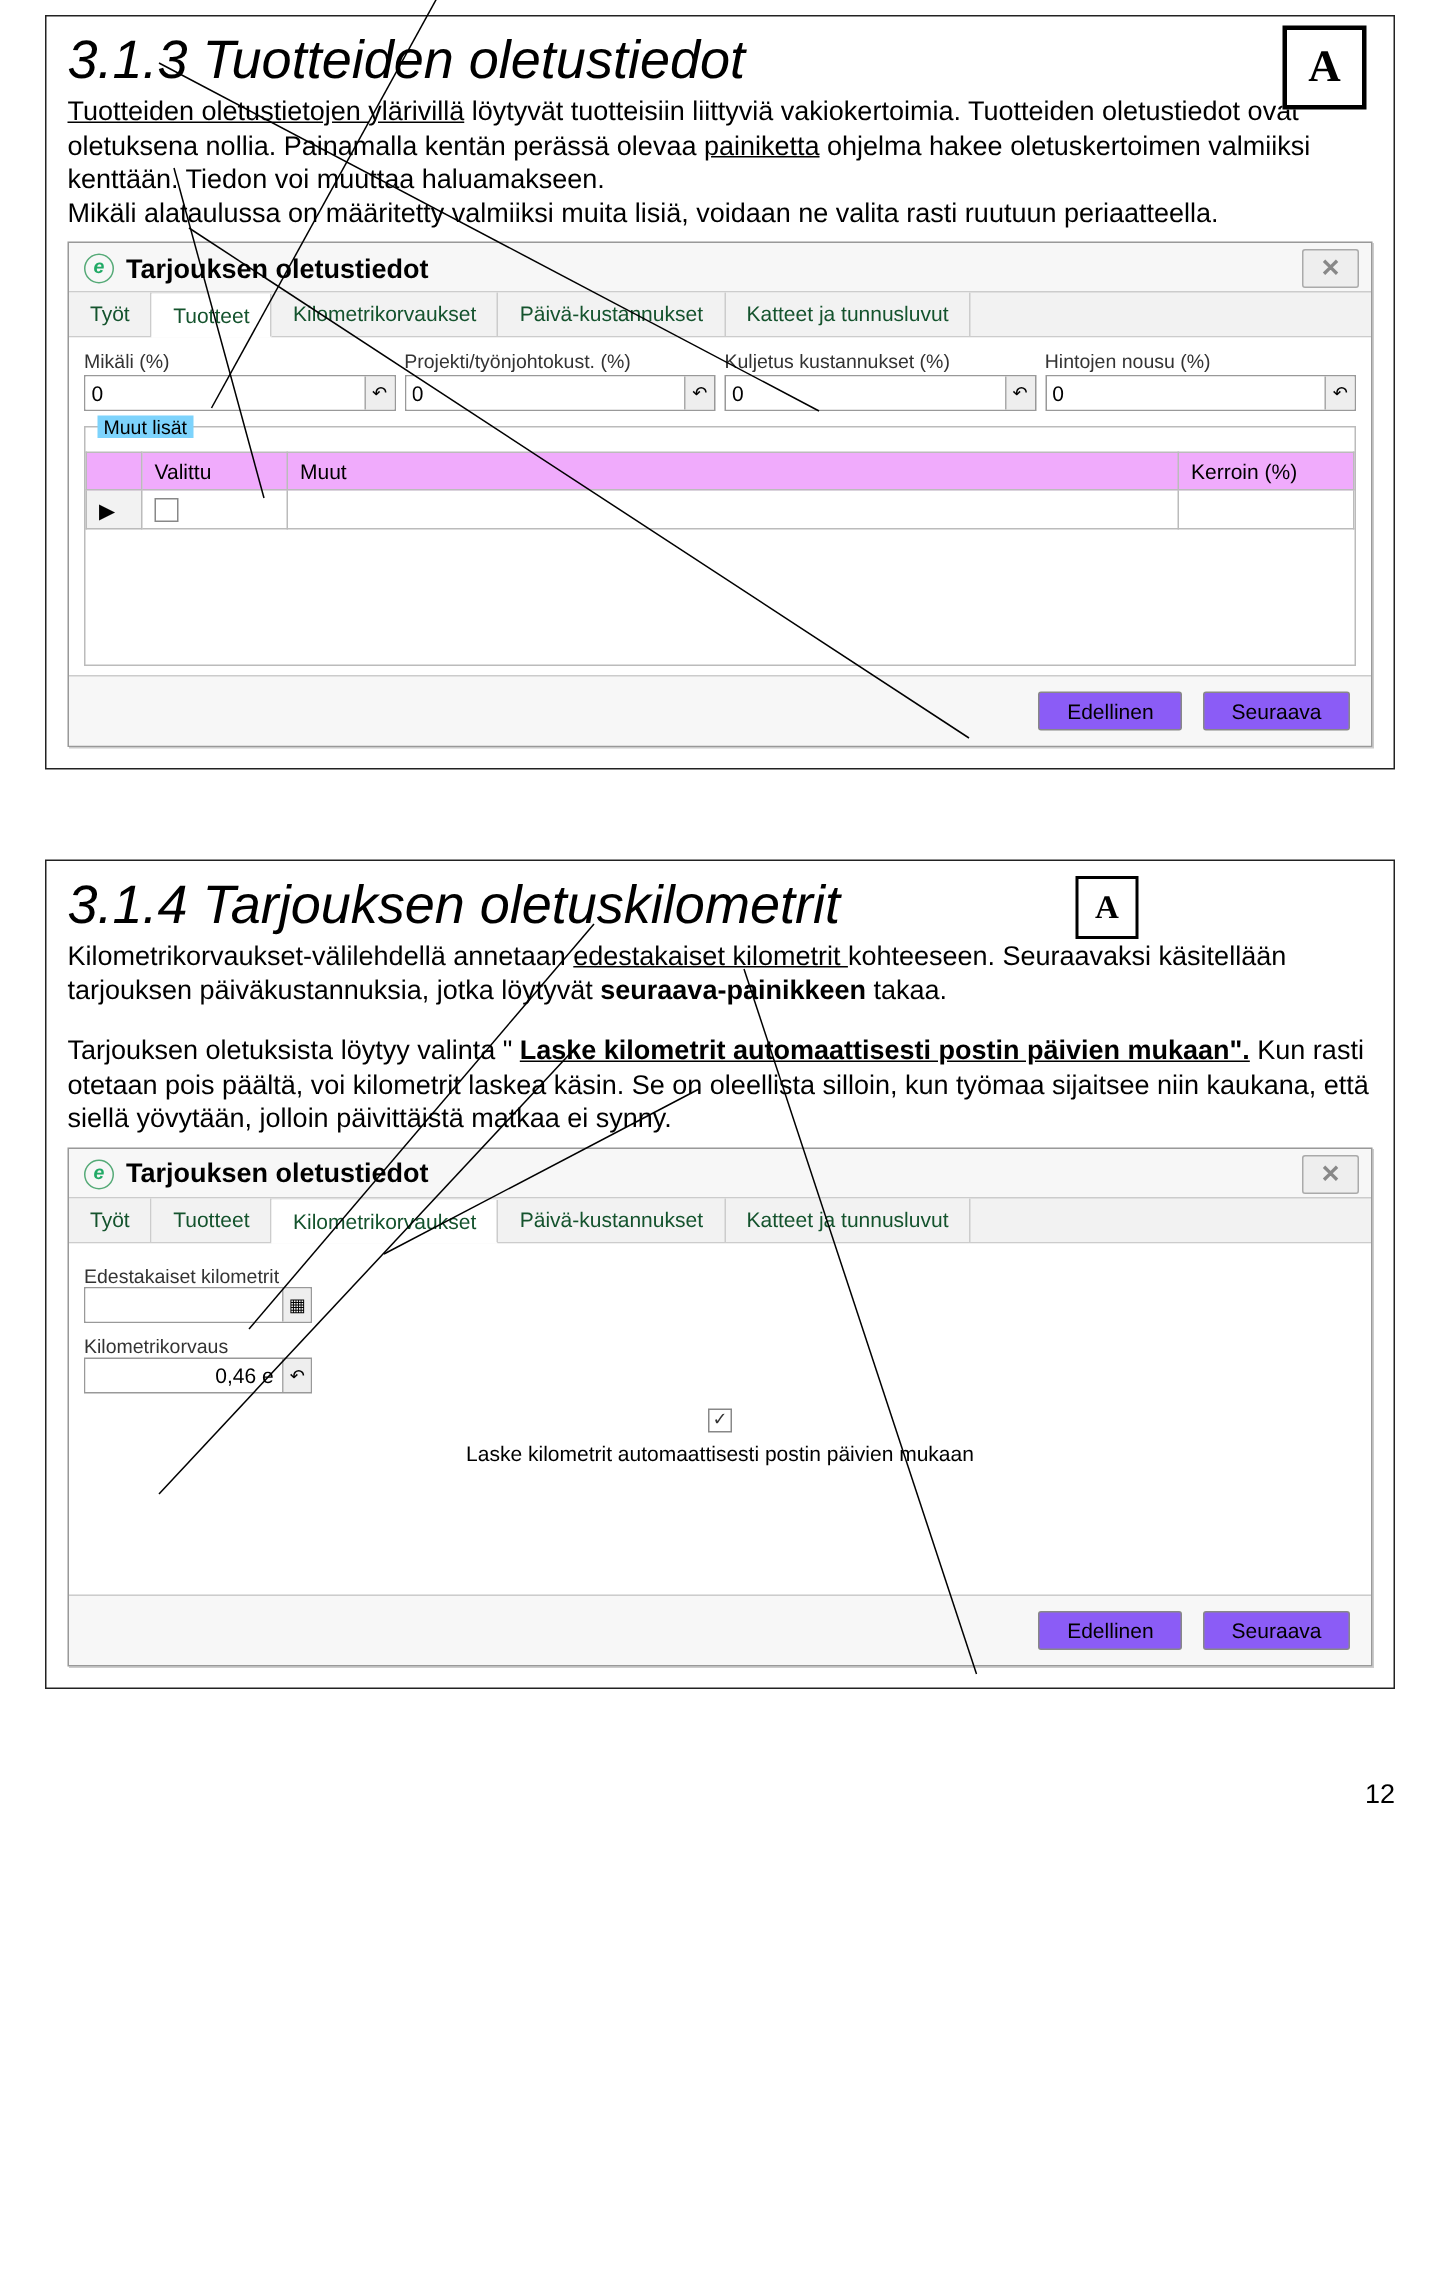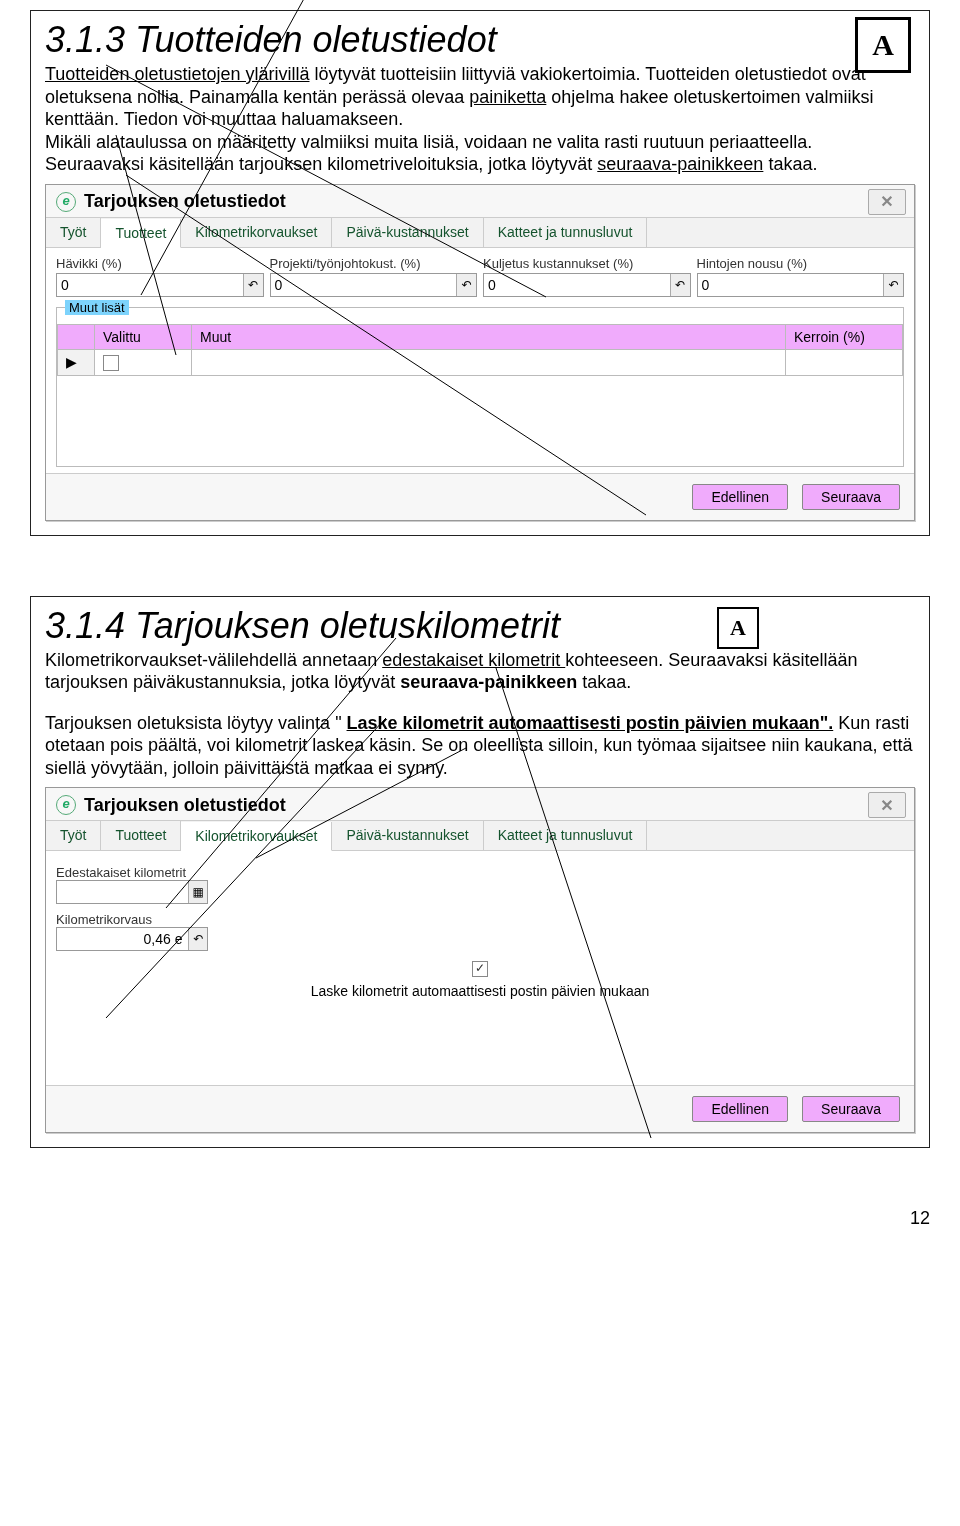--- a/index.html
+++ b/index.html
@@ -29,21 +29,21 @@
   .spin-wrap .spin { width:22px; border-left:1px solid #aaa; background:#eee; display:flex; align-items:center; justify-content:center; font-size:12px; cursor:pointer; }
   
   .group-box { border:1px solid #bbb; margin-top:4px; }
   .group-title { position:relative; top:-9px; left:8px; background:#7dd3fc; display:inline-block; padding:0 4px; font-size:13px; }
   .tbl { width:100%; border-collapse:collapse; font-size:14px; }
   .tbl th, .tbl td { border:1px solid #bbb; padding:4px 8px; text-align:left; background:#fff; font-weight:normal; }
   .tbl th { background:#f0abfc; }
   .tbl td.rowhdr { width:20px; background:#f2f2f2; }
   .chk { display:inline-block; width:14px; height:14px; border:1px solid #888; background:#fff; vertical-align:middle; }
   .dlg-foot { display:flex; justify-content:flex-end; gap:14px; padding:10px 14px; border-top:1px solid #ccc; background:#f7f7f7; }
-  .btn { border:1px solid #888; background:#f0abfc; padding:4px 18px; font-size:14px; cursor:pointer; border-radius:2px; }
+  .btn { border:1px solid #888; background:#8b5cf6; padding:4px 18px; font-size:14px; cursor:pointer; border-radius:2px; }
   
   .field-lbl { font-size:13px; color:#333; margin-top:6px; }
   .field-row { display:flex; align-items:center; gap:6px; margin-bottom:8px; }
   .numbox { border:1px solid #999; background:#fff; height:22px; width:150px; display:flex; }
   .numbox input { border:none; width:100%; padding:2px 6px; font-size:14px; text-align:right; }
   .numbox .spin { width:22px; border-left:1px solid #aaa; background:#eee; display:flex; align-items:center; justify-content:center; font-size:12px; cursor:pointer; }
   .cbline { display:flex; align-items:center; gap:6px; font-size:14px; margin-top:10px;flex-direction:column; }
   .cbline .chk.checked::after { content:"✓"; display:block; font-size:12px; line-height:12px; text-align:center; color:#333; }
   .pagenum { text-align:right; font-size:18px; margin-top:14px; }
   svg.pointer { position:absolute; pointer-events:none; }
@@ -55,43 +55,40 @@
 <div class="page">
 
   <div class="section-box" style="position:relative;">
     <div class="logo-a">A</div>
     <div class="section-inner">
       <h2 class="heading">3.1.3 Tuotteiden oletustiedot</h2>
       <div class="body-text">
         <span class="u">Tuotteiden oletustietojen ylärivillä</span><span> löytyvät tuotteisiin liittyviä vakiokertoimia. Tuotteiden oletustiedot ovat oletuksena nollia. Painamalla kentän perässä olevaa </span><span class="u">painiketta</span><span> ohjelma hakee oletuskertoimen valmiiksi kenttään. Tiedon voi muuttaa haluamakseen.</span>
       </div>
       <div class="body-text">Mikäli alataulussa on määritetty valmiiksi muita lisiä, voidaan ne valita rasti ruutuun periaatteella.</div>
-      <div class="body-text">
-        <span>Seuraavaksi käsitellään tarjouksen kilometriveloituksia, jotka löytyvät </span><span class="u">seuraava-painikkeen</span><span> takaa.</span>
-      </div>
     </div>
 
     <div class="dialog" style="position:relative;">
       <div class="dlg-title">
         <div class="tleft">
           <span class="e-icon">e</span>
           <span>Tarjouksen oletustiedot</span>
         </div>
         <div class="close-x">✕</div>
       </div>
       <div class="tabs">
         <div class="tab">Työt</div>
         <div class="tab active">Tuotteet</div>
         <div class="tab">Kilometrikorvaukset</div>
         <div class="tab">Päivä-kustannukset</div>
         <div class="tab">Katteet ja tunnusluvut</div>
       </div>
       <div class="dlg-body">
         <div class="row-labels">
-          <div>Hävikki (%)</div>
+          <div>Mikäli (%)</div>
           <div>Projekti/työnjohtokust. (%)</div>
           <div>Kuljetus kustannukset (%)</div>
           <div>Hintojen nousu (%)</div>
         </div>
         <div class="row-inputs">
           <div class="spin-wrap">
               <input value="0" style="">
               <div class="spin">↶</div>
             </div>
           <div class="spin-wrap">

